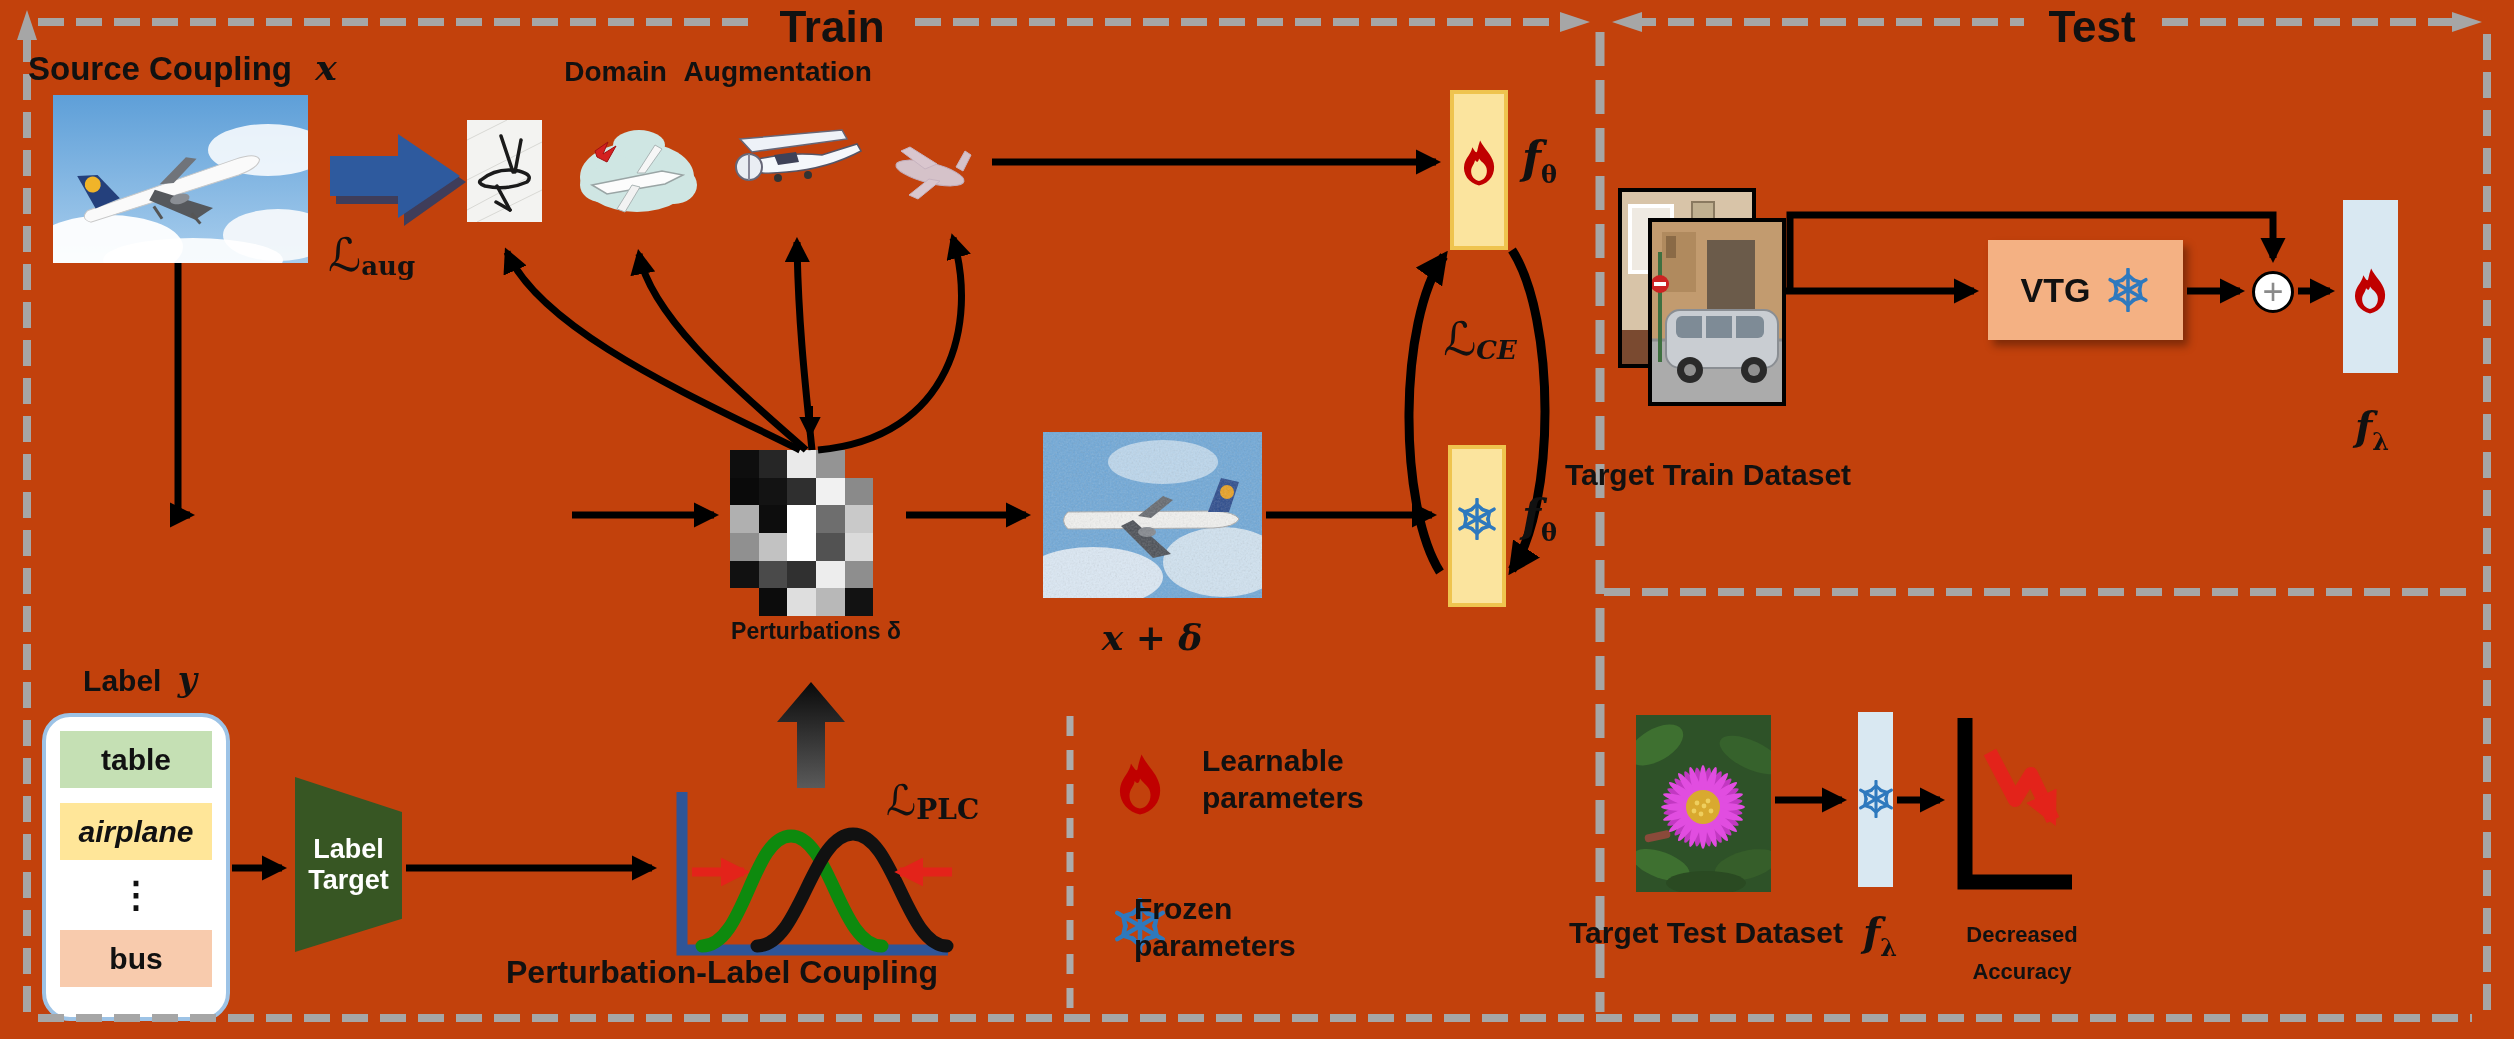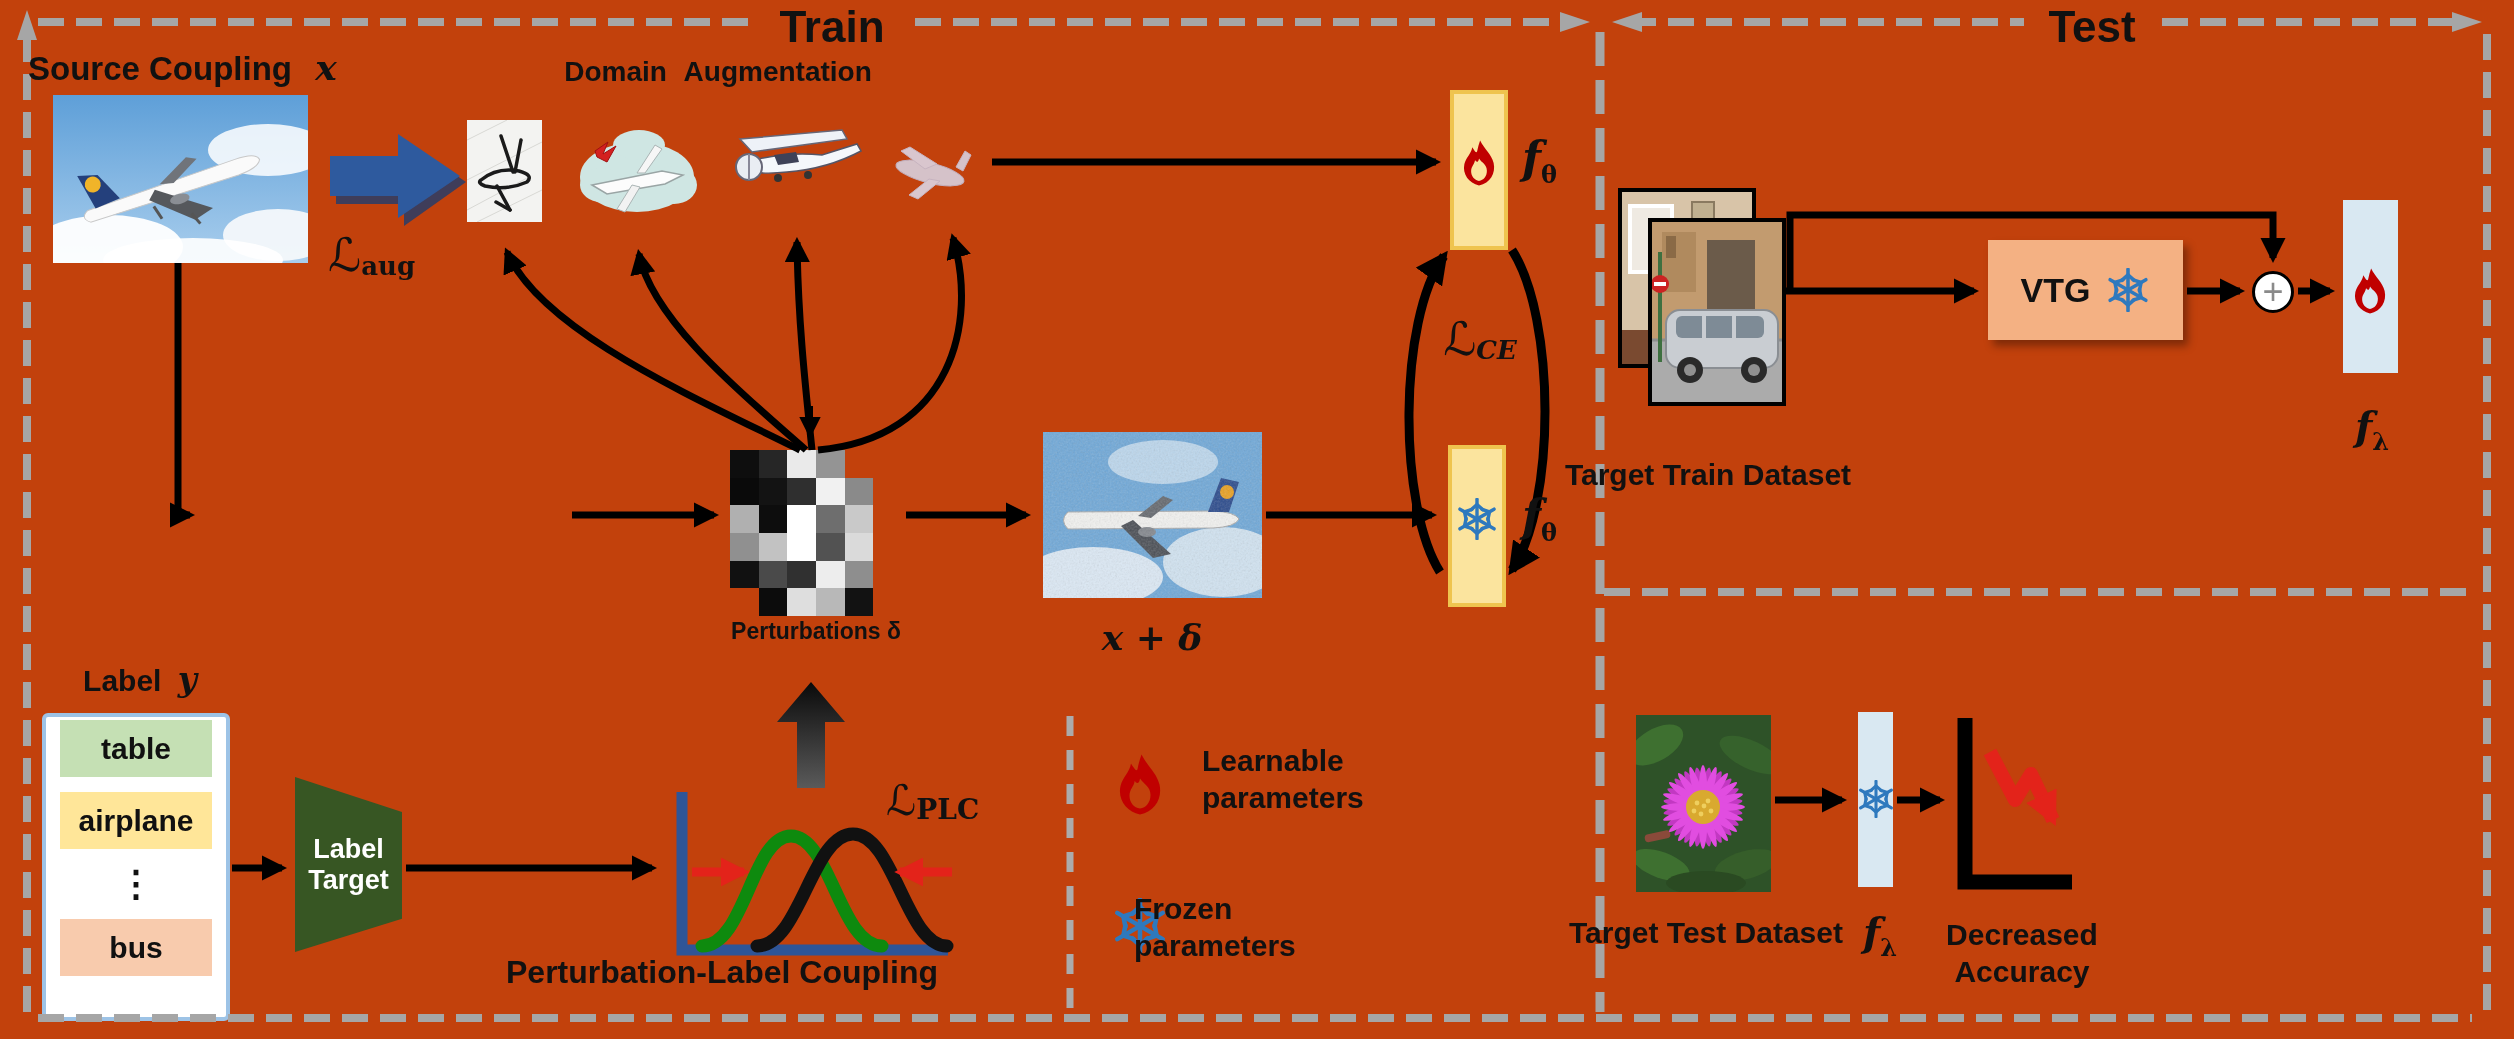--- a/index.html
+++ b/index.html
@@ -17,22 +17,22 @@
   .fsub{font-family:"DejaVu Serif","Liberation Serif",serif;font-size:24px;font-weight:bold;vertical-align:-10px;}
   .photo{position:absolute;overflow:hidden;z-index:2;}
   svg.fill{display:block;width:100%;height:100%;}
   .box-orange{position:absolute;background:var(--accent_orange);box-shadow:5px 6px 8px rgba(0,0,0,.35);z-index:2;}
   .bar-yellow{position:absolute;background:var(--bar_yellow);border:4px solid var(--bar_yellow_border);z-index:2;}
   .bar-blue{position:absolute;background:var(--bar_lightblue);z-index:2;}
   .iconsvg{position:absolute;z-index:3;}
   #vtg-train{left:202px;top:435px;width:366px;height:160px;display:flex;flex-direction:column;
              align-items:center;justify-content:center;font-size:32px;font-weight:800;line-height:40px;}
   #label-box{position:absolute;left:42px;top:713px;width:188px;height:308px;background:#fff;
-             border:4px solid var(--labelbox_border);border-radius:6px;z-index:2;
-             display:flex;flex-direction:column;align-items:center;padding-top:3px;box-sizing:border-box;gap:15px;}
+             border:4px solid var(--labelbox_border);border-radius:28px;z-index:2;
+             display:flex;flex-direction:column;align-items:center;padding-top:14px;box-sizing:border-box;gap:15px;}
   .chip{width:152px;height:57px;display:flex;align-items:center;justify-content:center;
         font-size:30px;font-weight:800;}
   .chip.dots{height:40px;background:transparent !important;font-size:36px;line-height:.7;}
   #encoder{position:absolute;left:295px;top:777px;width:107px;height:175px;background:var(--encoder_green);
            clip-path:polygon(0 0,100% 20%,100% 81%,0 100%);z-index:2;display:flex;flex-direction:column;
            align-items:center;justify-content:center;color:#fff;font-size:27px;font-weight:800;line-height:31px;}
   #vtg-test{left:1988px;top:240px;width:195px;height:100px;display:flex;align-items:center;
             justify-content:center;gap:16px;font-size:34px;font-weight:800;}
   #plus-circle{position:absolute;left:2252px;top:271px;width:42px;height:42px;border:3px solid #000;
                border-radius:50%;background:#fff;z-index:3;display:flex;align-items:center;justify-content:center;
@@ -255,21 +255,21 @@
   <div class="abs loss ctr" style="left:1480px;top:312px">
     <span class="lbase">ℒ</span><sub style="font-style:italic">CE</sub>
   </div>
 
   <div class="abs ctr lbl" style="left:140px;top:660px;font-size:30px">
     <span>Label</span>
     <span class="mvar" style="font-size:33px;margin-left:8px">y</span>
   </div>
   <div id="label-box">
       <div class="chip" style="background: rgb(197, 224, 180);">table</div>
-      <div class="chip" style="background: rgb(255, 230, 153);">airplane</div>
+      <div class="chip" style="background: rgb(255, 230, 153); font-style: italic;">airplane</div>
       <div class="chip dots">⋮</div>
       <div class="chip" style="background: rgb(248, 203, 173);">bus</div>
     </div>
 
   <div id="encoder">
     <span>Label</span>
     <span>Target</span>
   </div>
 
   <div class="abs loss" style="left:886px;top:776px">
@@ -393,21 +393,21 @@
   <div class="abs ctr lbl" style="left:1706px;top:916px;font-size:30px">Target Test Dataset</div>
 
   <div class="bar-blue" style="left:1858px;top:712px;width:35px;height:175px"></div>
   <svg class="iconsvg" style="left:1857px;top:780px;width:38px;height:38px;color:var(--snow_blue)" viewBox="0 0 32 32">
       <use href="#snow" stroke="currentColor" stroke-width="2.6"></use>
     </svg>
   <div class="abs ctr" style="left:1880px;top:908px;z-index:6">
     <span class="fvar" style="font-size:40px">f</span><span class="fsub">λ</span>
   </div>
 
-  <div class="abs ctr lbl" style="left:2022px;top:916px;font-size:30px;line-height:37px;text-align:center">
+  <div class="abs ctr lbl" style="left:2022px;top:916px;font-size:22px;line-height:37px;text-align:center">
     <div>Decreased</div>
     <div>Accuracy</div>
   </div>
 
   <svg id="overlay" width="2514" height="1039" viewBox="0 0 2514 1039">
     <defs>
       <marker id="mB" viewBox="0 0 10 10" refX="8" refY="5" markerWidth="3.6" markerHeight="3.6" orient="auto-start-reverse">
           <path d="M0,0 L10,5 L0,10 z" fill="#000"></path>
         </marker>
       <marker id="mR" viewBox="0 0 10 10" refX="8" refY="5" markerWidth="3.2" markerHeight="3.2" orient="auto-start-reverse">

